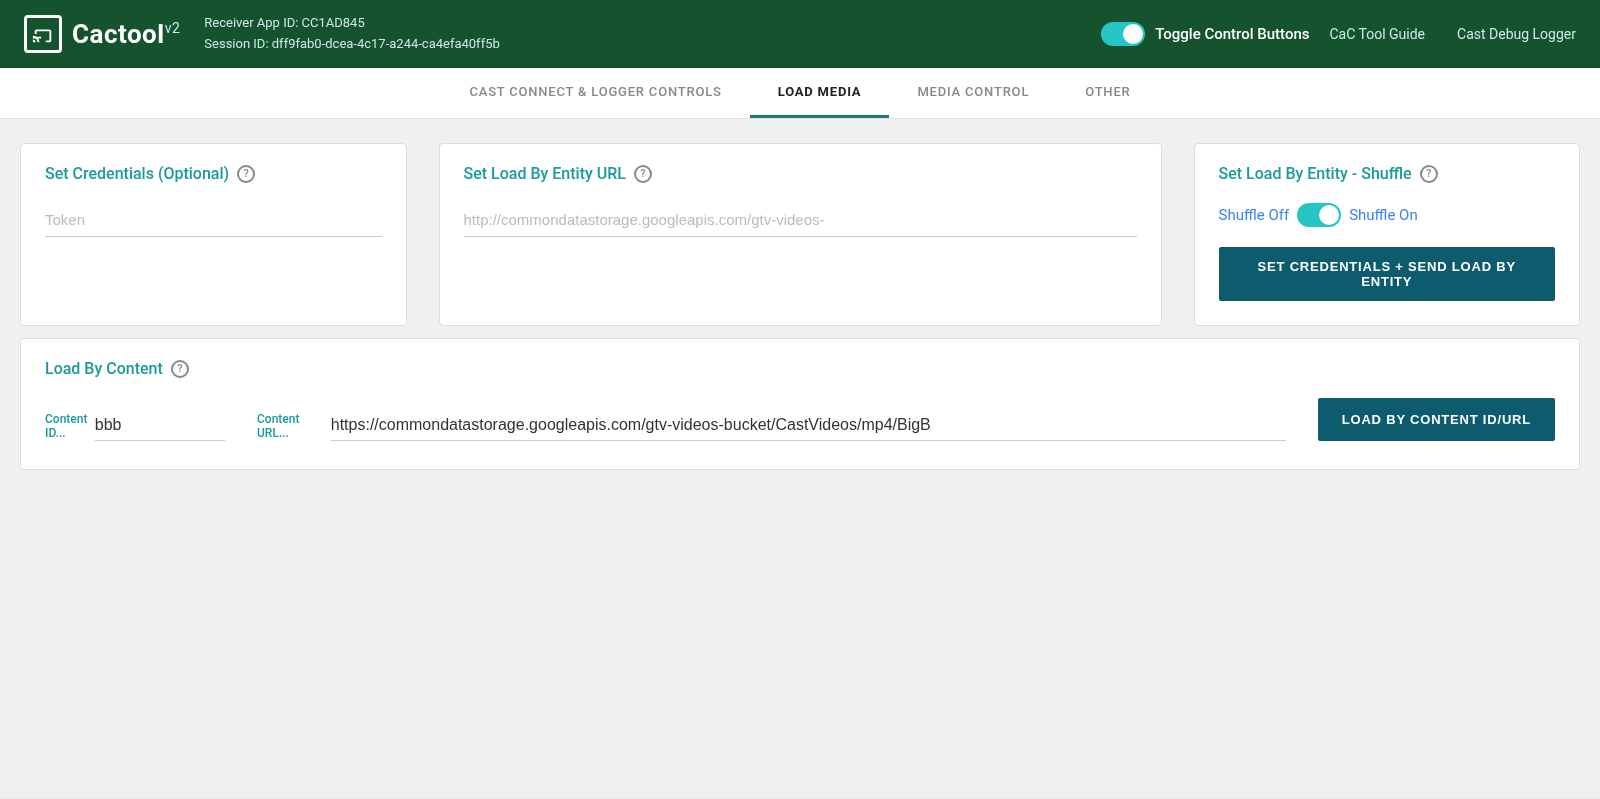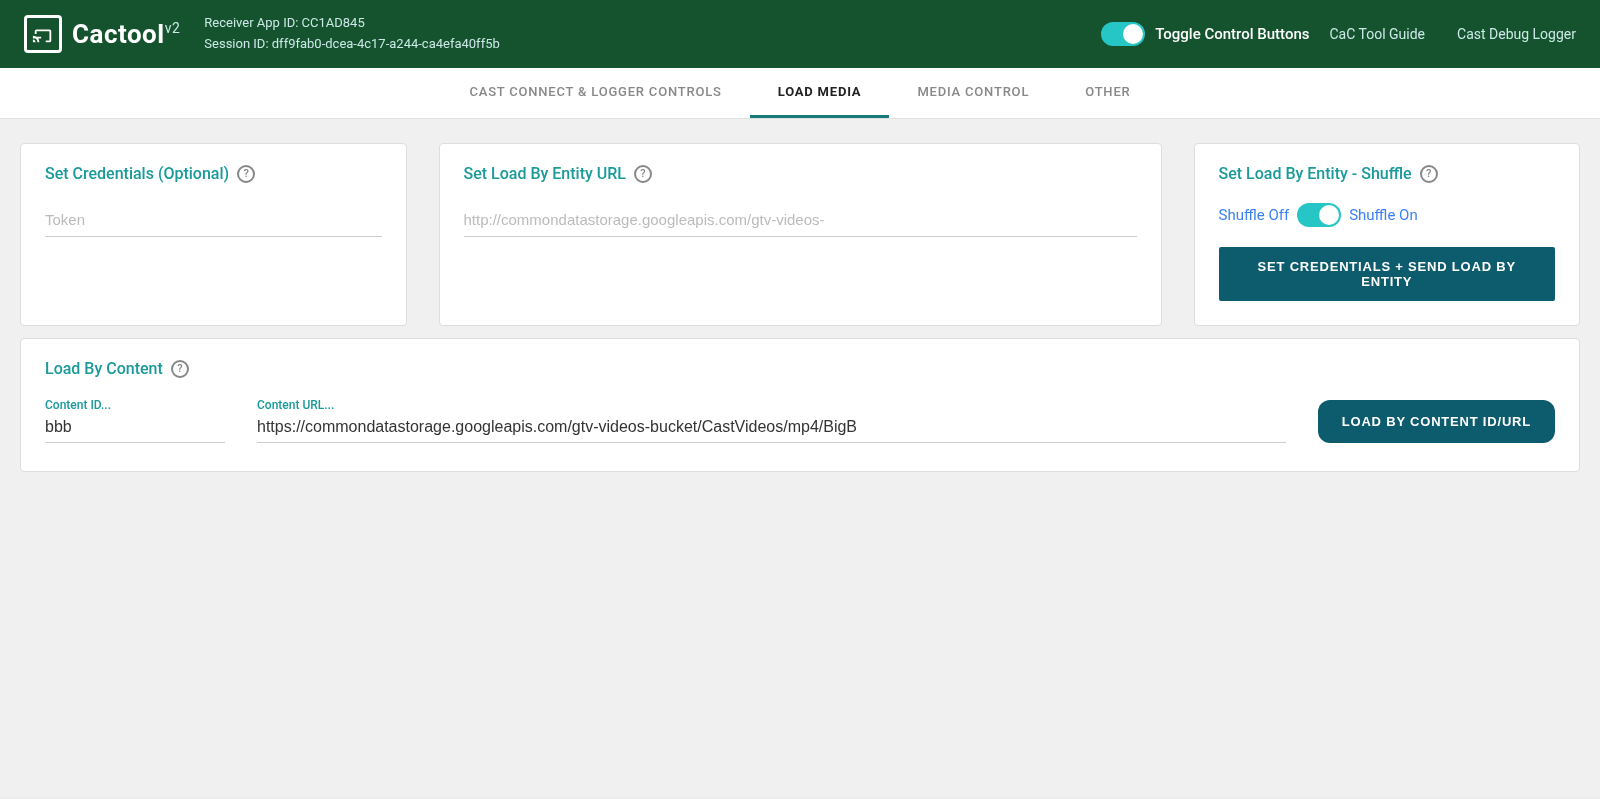--- a/index.html
+++ b/index.html
@@ -231,21 +231,20 @@
       padding: 20px 24px 28px;
       margin-bottom: 16px;
     }
     .content-inputs-row {
       display: flex;
       align-items: flex-end;
       gap: 32px;
     }
     .content-input-group {
       display: flex;
-      flex-direction: column;
       gap: 2px;
     }
     .content-input-group.small { flex: 0 0 180px; }
     .content-input-group.large { flex: 1; }
     .input-label {
       font-size: 12px;
       color: #1a9a9a;
       font-weight: 500;
     }
     .input-value {
@@ -261,21 +260,21 @@
 
     .btn-load {
       background: #0d5c6e;
       color: #fff;
       border: none;
       padding: 14px 24px;
       font-size: 13px;
       font-weight: 700;
       letter-spacing: 0.8px;
       cursor: pointer;
-      border-radius: 12px;
+      border-radius: 2px;
       white-space: nowrap;
       text-transform: uppercase;
       flex-shrink: 0;
     }
 
     .divider {
       height: 1px;
       background: #e8e8e8;
       margin: 0;
     }

